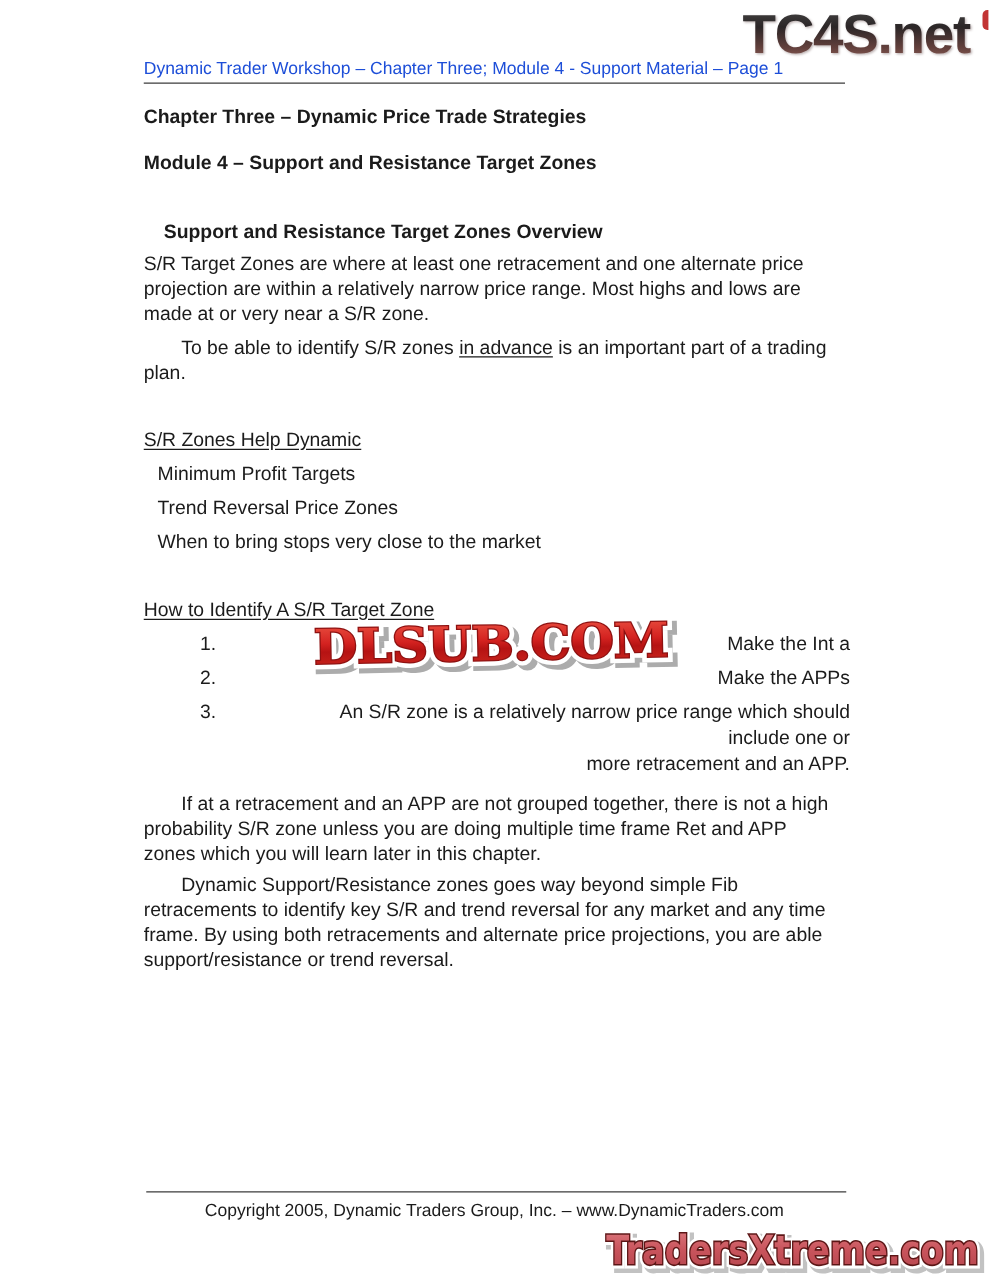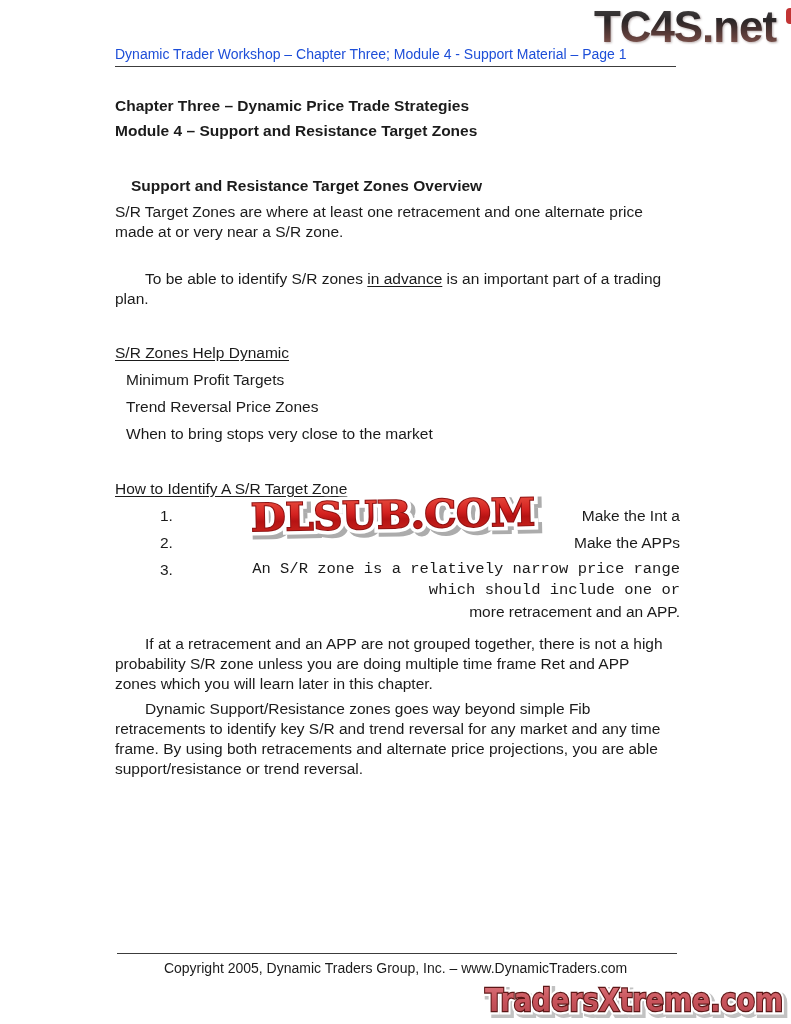--- a/index.html
+++ b/index.html
@@ -23,21 +23,21 @@
     border-top:1px solid #3c3c3c;}
   .footer-rule{position:absolute;left:117px;top:953px;width:560px;height:0;
     border-top:1px solid #3c3c3c;}
   .footer-text{position:absolute;left:115px;top:960px;width:561px;
     text-align:center;font-size:14px;line-height:17px;}
   
   .b{position:absolute;left:115px;width:565px;font-size:15.5px;line-height:20px;}
   .bold{font-weight:bold;}
   .u{text-decoration:underline;text-underline-offset:2px;}
   .indent{display:inline-block;width:30px;}
-  .chapter{top:96px;}
+  .chapter{top:84px;}
   .module{top:121px;}
   .overview-h{top:176px;margin-left:16px;}
   .overview-p{top:202px;}
   .advance-p{top:269px;}
   .help-h{top:343px;}
   .help-i1{top:370px;padding-left:11px;}
   .help-i2{top:397px;padding-left:11px;}
   .help-i3{top:424px;padding-left:11px;}
   .howto-h{top:479px;}
   .step{position:absolute;left:115px;width:565px;font-size:15.5px;line-height:21px;}
@@ -76,20 +76,21 @@
 
   <div class="running-header">Dynamic Trader Workshop – Chapter Three; Module 4 - Support Material – Page 1</div>
   <div class="header-rule"></div>
 
   <div class="b bold chapter">Chapter Three – Dynamic Price Trade Strategies</div>
   <div class="b bold module">Module 4 – Support and Resistance Target Zones</div>
 
   <div class="b bold overview-h">Support and Resistance Target Zones Overview</div>
   <div class="b overview-p">
     <div>S/R Target Zones are where at least one retracement and one alternate price</div>
+    <div>projection are within a relatively narrow price range. Most highs and lows are</div>
     <div>made at or very near a S/R zone.</div>
   </div>
 
   <div class="b advance-p">
     <div><span class="indent"></span><span>To be able to identify S/R zones </span><span class="u">in advance</span><span> is an important part of a trading</span></div>
     <div>plan.</div>
   </div>
 
   <div class="b u help-h">S/R Zones Help Dynamic</div>
   <div class="b help-i1">Minimum Profit Targets</div>
@@ -102,21 +103,21 @@
     <span class="num">1.</span>
     <span class="stext">Make the Int a</span>
   </div>
   <div class="step step2">
     <span class="num">2.</span>
     <span class="stext">Make the APPs</span>
   </div>
   <div class="step step3">
     <span class="num">3.</span>
     <span class="stext">
-      <span style="display:block;font-family:Liberation Mono, monospace;">An S/R zone is a relatively narrow price range which should include one or</span>
+      <span style="display:block;">An S/R zone is a relatively narrow price range which should include one or</span>
       <span style="display:block;">more retracement and an APP.</span>
     </span>
   </div>
 
   <div class="dlsub-wm">
     <svg width="300" height="54" viewBox="0 0 300 54">
       <defs>
         <linearGradient id="gDlsub" x1="0" y1="0" x2="0" y2="1">
           <stop offset="0" stop-color="#ee5a48"></stop>
           <stop offset="0.45" stop-color="#d42220"></stop>

